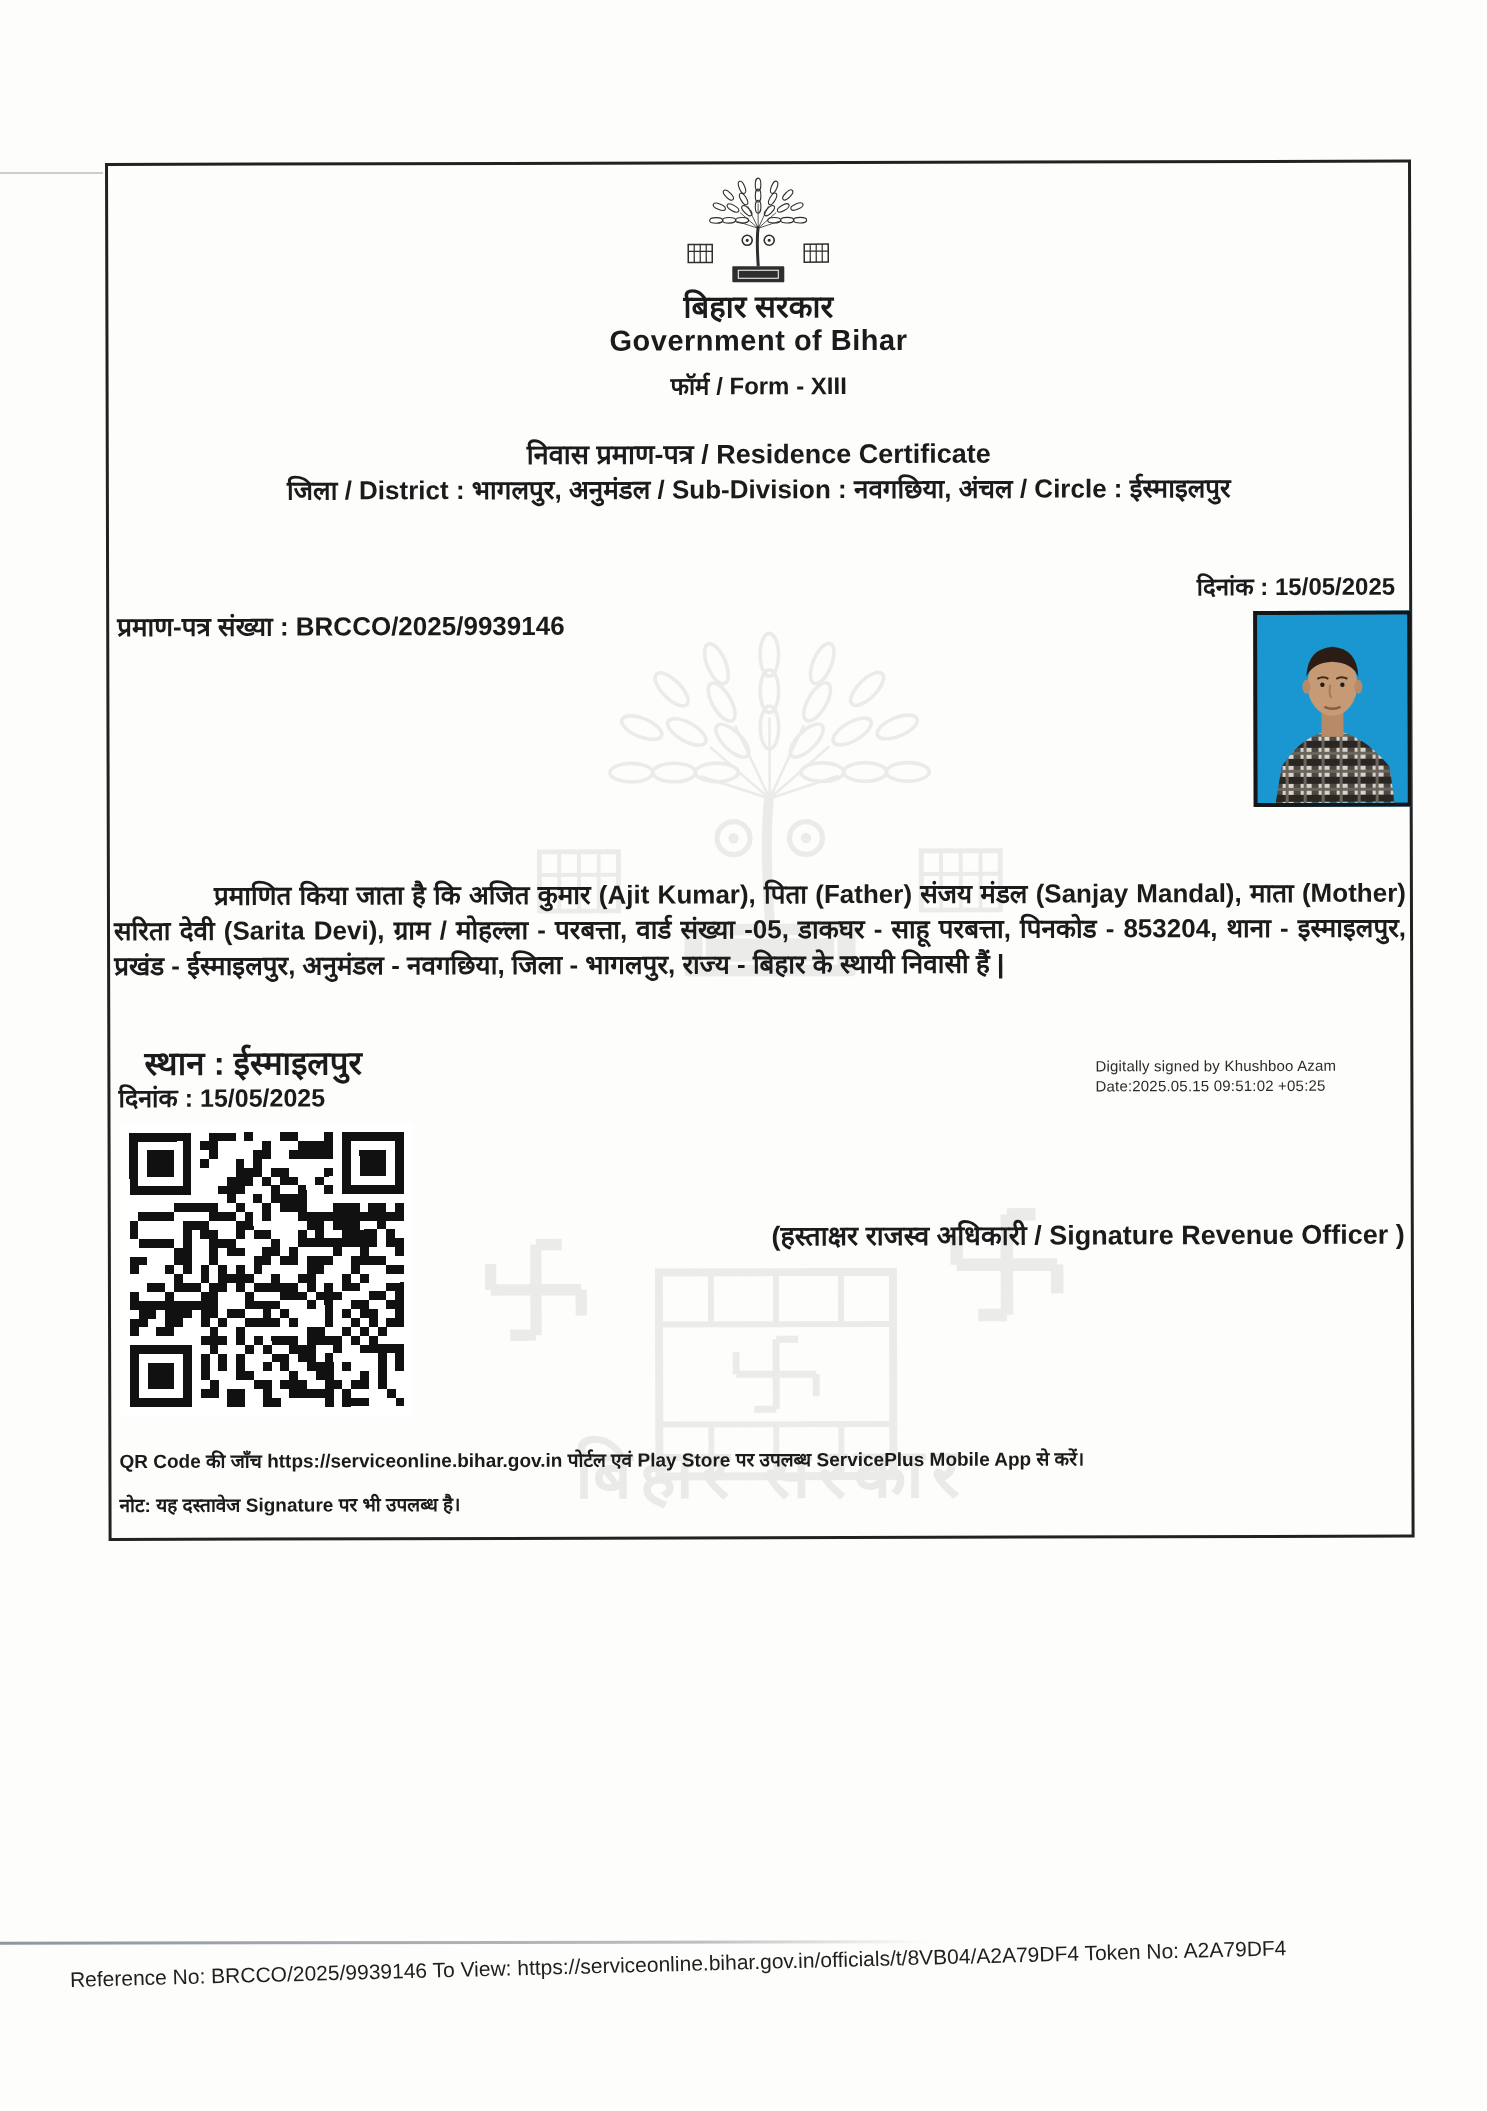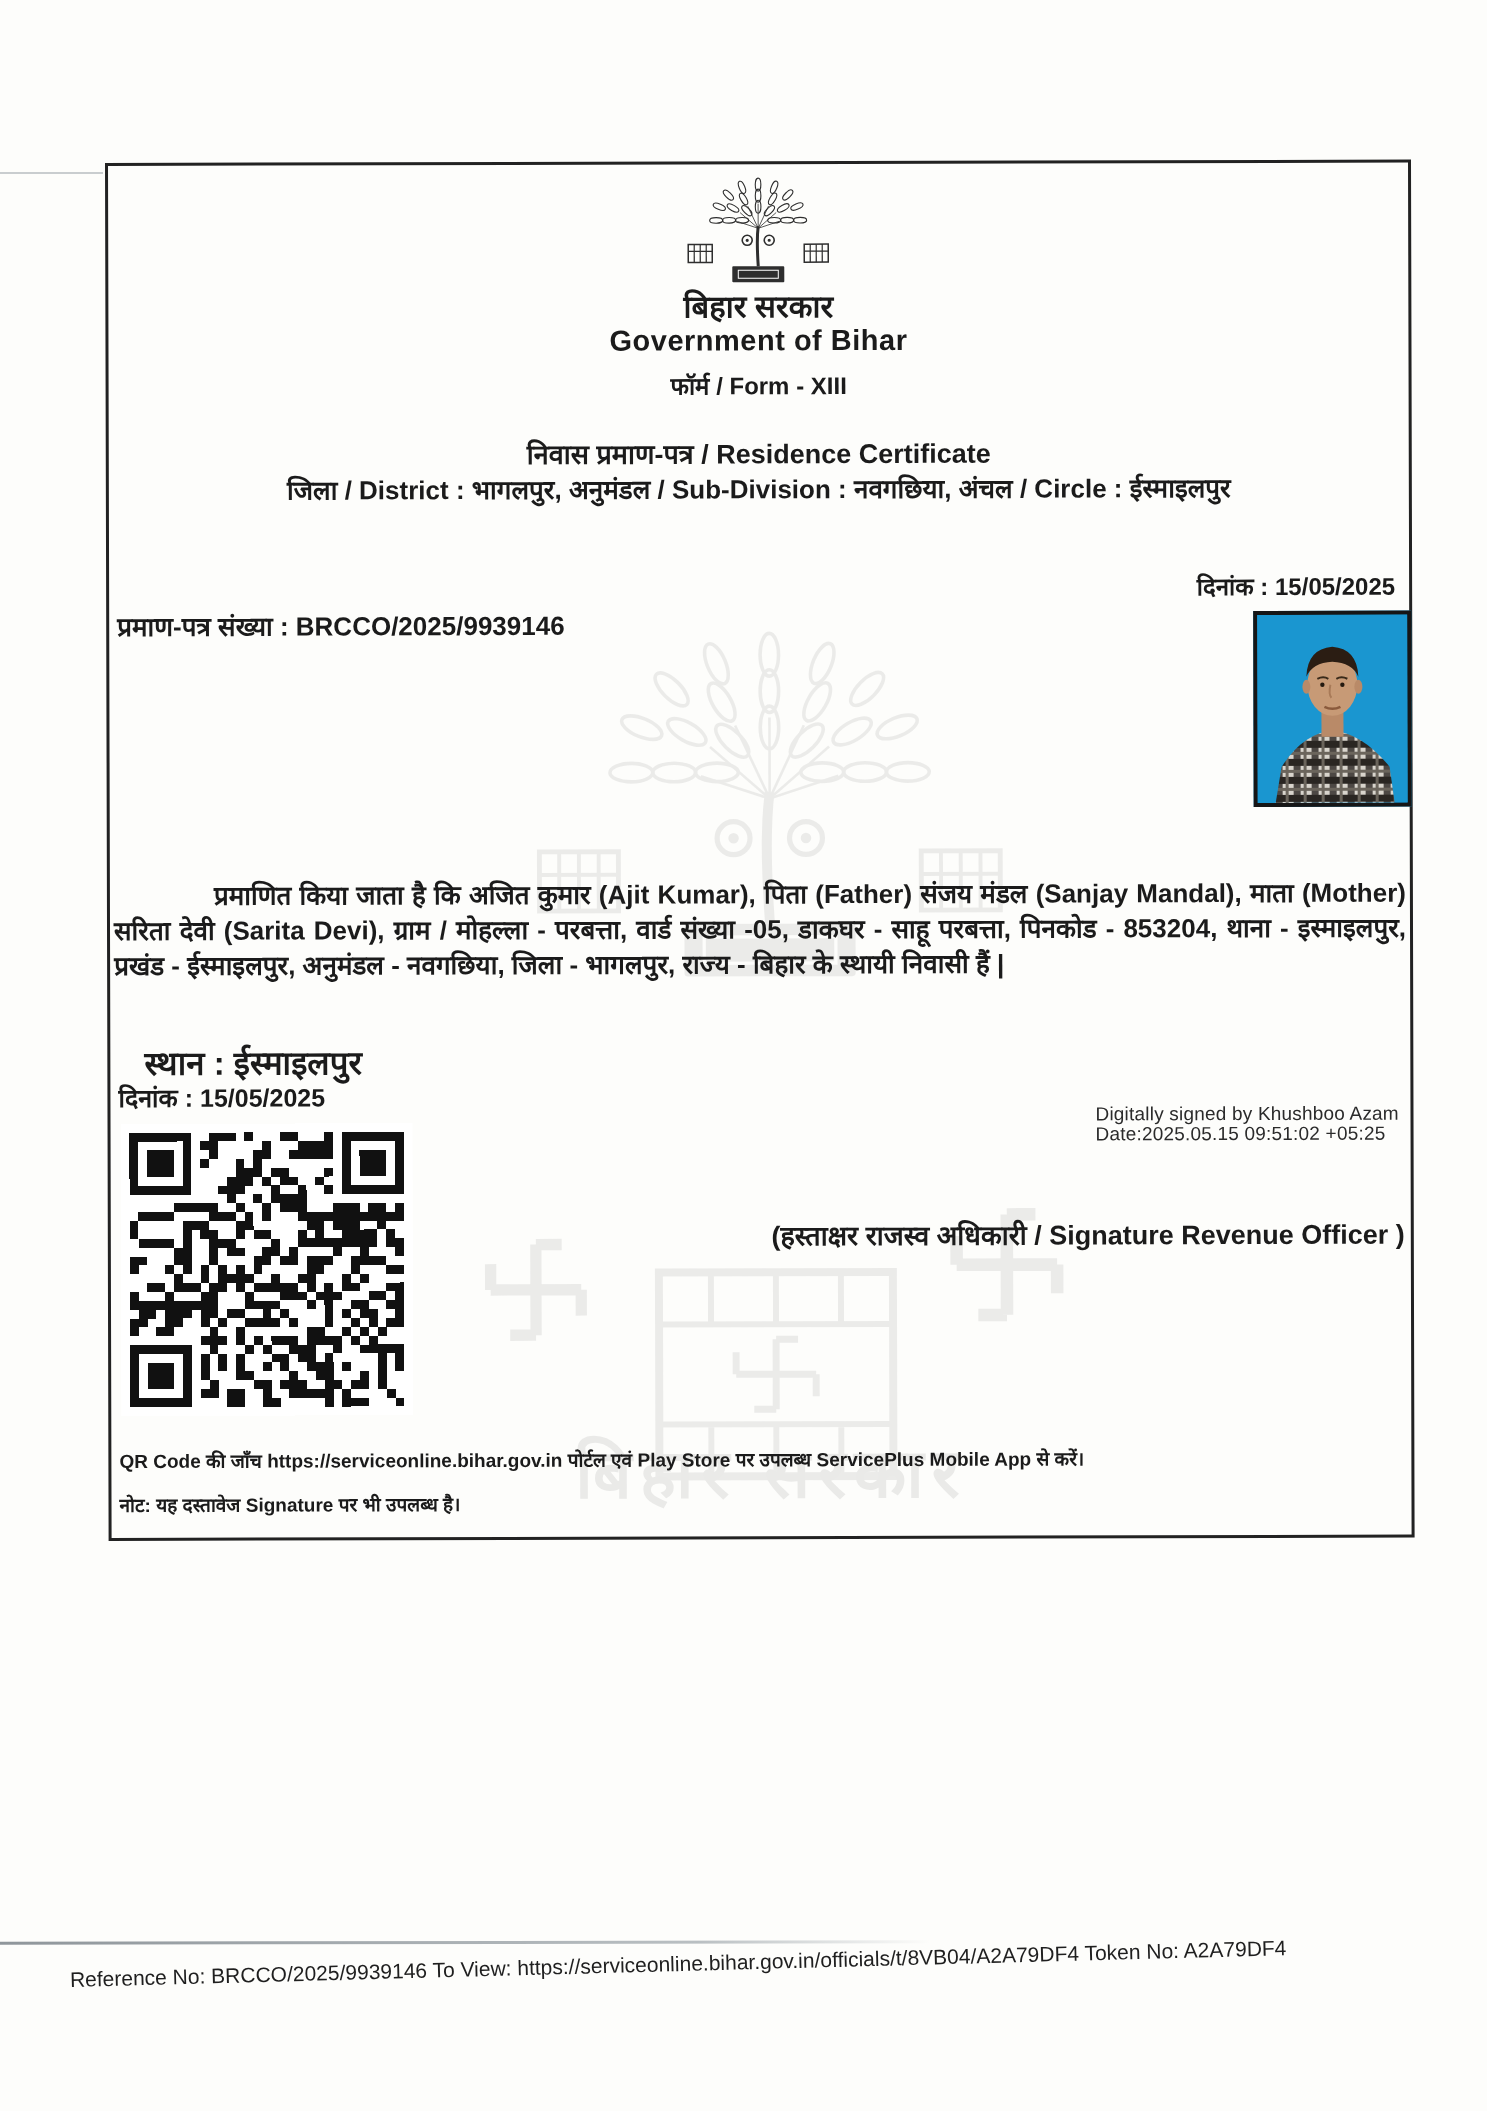--- a/index.html
+++ b/index.html
@@ -33,21 +33,21 @@
     left:4px; top:713px; width:1292px; margin:0;
     font-size:26px; font-weight:700; line-height:35px;
     text-align:justify; text-indent:100px;
   }
   
   .place{left:8px; top:874px; font-size:33px; font-weight:700;margin-left:26px;}
   .place-date{left:8px; top:914px; font-size:25px; font-weight:700;}
   .qr{left:10px; top:954px; width:292px; height:300px;}
   .qr svg{width:100%; height:100%; display:block;}
   
-  .digsig{left:985px; top:893px; font-size:19px; line-height:20px; font-weight:500; color:#2b2b2b; letter-spacing:.2px;margin-top:48px;}
+  .digsig{left:985px; top:893px; font-size:15px; line-height:20px; font-weight:500; color:#2b2b2b; letter-spacing:.2px;}
   .sign-caption{right:6px; top:1052px; font-size:27px; font-weight:700; text-align:right;}
   
   .note1{left:8px; top:1282px; font-size:19px; font-weight:700;}
   .note2{left:8px; top:1326px; font-size:19px; font-weight:700;}
   
   .watermark{left:250px; top:450px; width:820px; height:900px; opacity:.09; pointer-events:none;}
   .wm-tree{display:block; margin:0 auto;}
   .wm-sw-left{left:120px; top:620px;}
   .wm-sw-right{left:585px; top:590px;}
   .wm-pedestal{left:290px; top:650px;}

